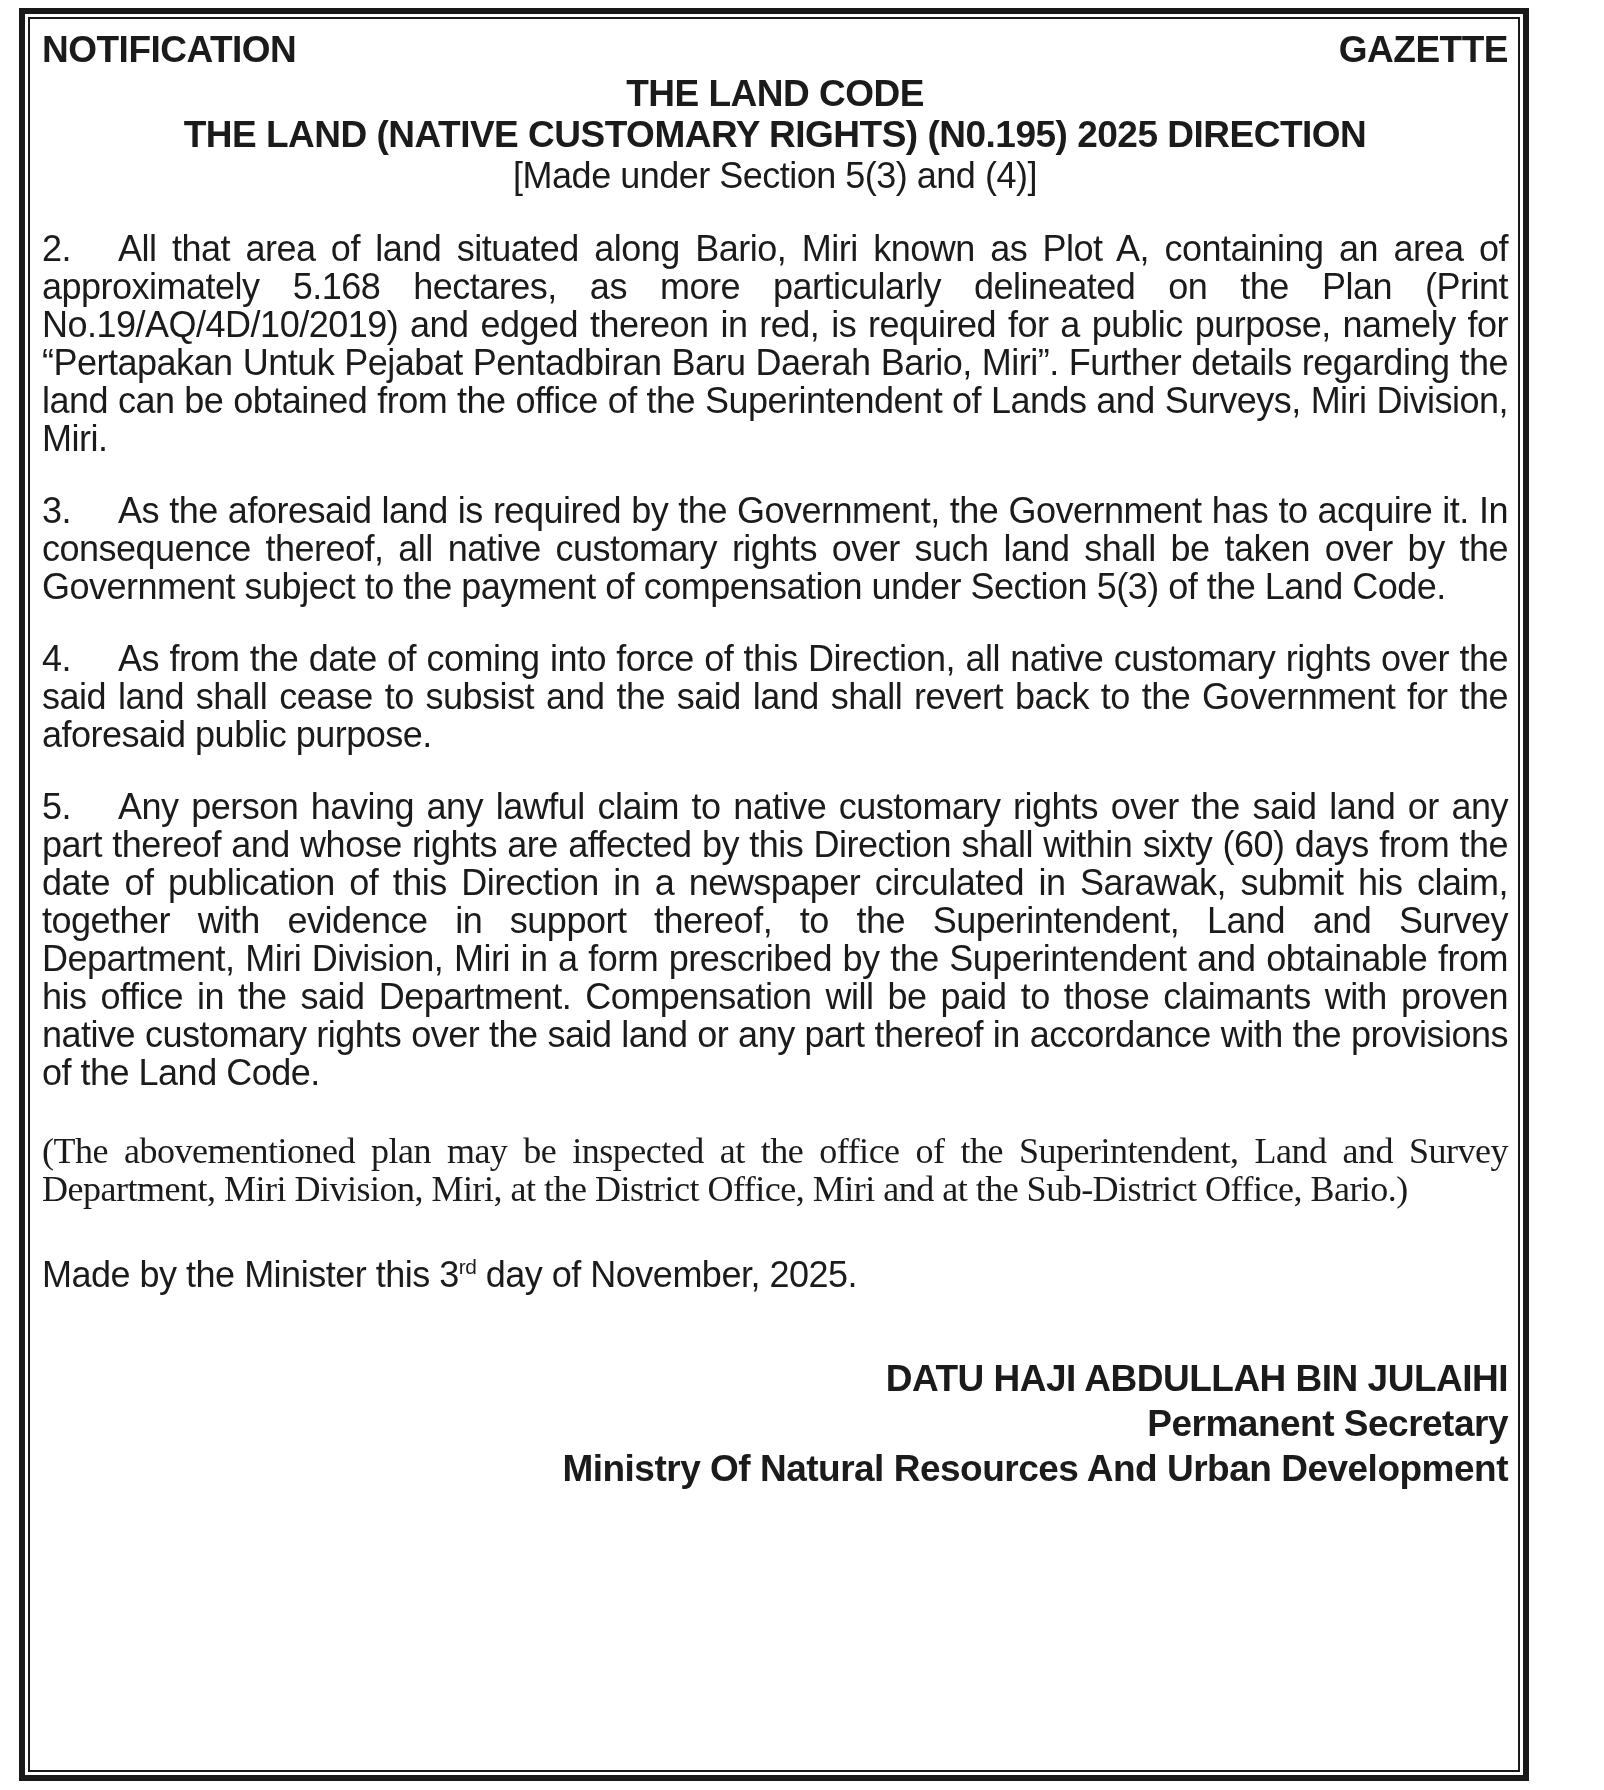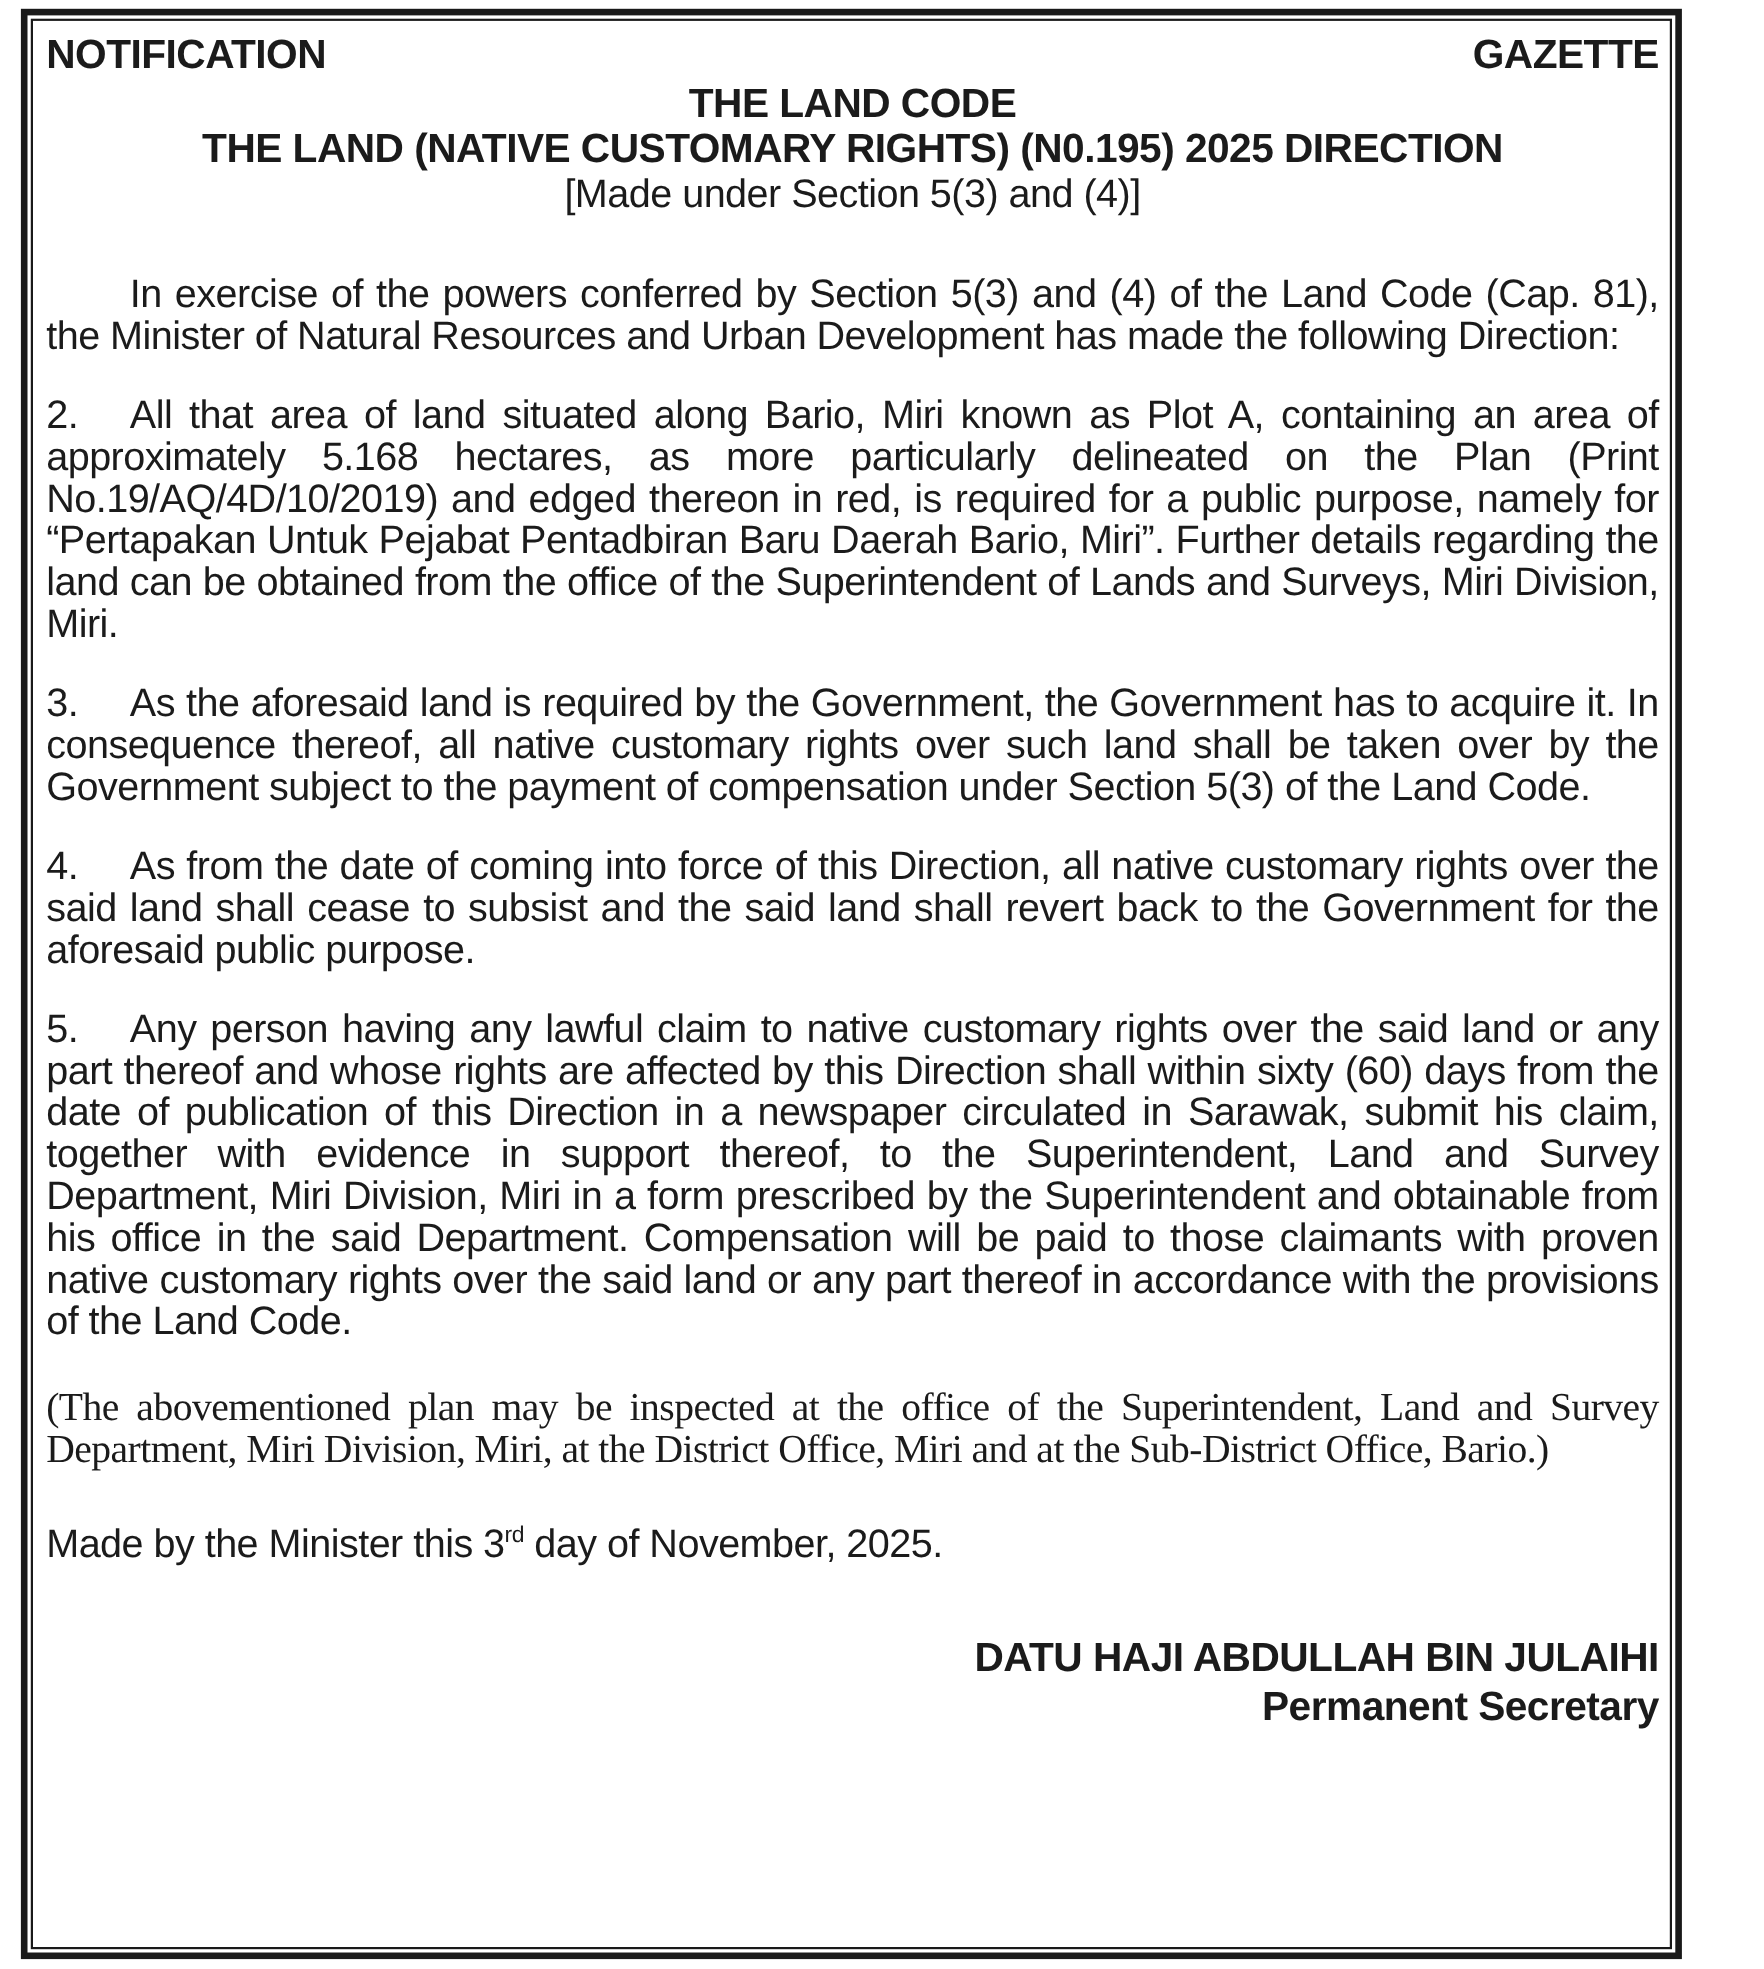--- a/index.html
+++ b/index.html
@@ -101,35 +101,35 @@
 
       <div class="header-row">
         <span>NOTIFICATION</span>
         <span>GAZETTE</span>
       </div>
 
       <div class="title-line">THE LAND CODE</div>
       <div class="title-line">THE LAND (NATIVE CUSTOMARY RIGHTS) (N0.195) 2025 DIRECTION</div>
       <div class="made-under">[Made under Section 5(3) and (4)]</div>
 
-      <p class="body-par intro-par">In exercise of the powers conferred by Section 5(3) and (4) of the Land Code (Cap. 81), the Minister of Natural Resources and Urban Development has made the following Direction:</p>
 
 
       <p class="body-par"><span class="clause-num">2.</span><span>All that area of land situated along Bario, Miri known as Plot A, containing an area of approximately 5.168 hectares, as more particularly delineated on the Plan (Print No.19/AQ/4D/10/2019) and edged thereon in red, is required for a public purpose, namely for “Pertapakan Untuk Pejabat Pentadbiran Baru Daerah Bario, Miri”. Further details regarding the land can be obtained from the office of the Superintendent of Lands and Surveys, Miri Division, Miri.</span></p>
 
       <p class="body-par"><span class="clause-num">3.</span><span>As the aforesaid land is required by the Government, the Government has to acquire it. In consequence thereof, all native customary rights over such land shall be taken over by the Government subject to the payment of compensation under Section 5(3) of the Land Code.</span></p>
 
       <p class="body-par"><span class="clause-num">4.</span><span>As from the date of coming into force of this Direction, all native customary rights over the said land shall cease to subsist and the said land shall revert back to the Government for the aforesaid public purpose.</span></p>
 
       <p class="body-par"><span class="clause-num">5.</span><span>Any person having any lawful claim to native customary rights over the said land or any part thereof and whose rights are affected by this Direction shall within sixty (60) days from the date of publication of this Direction in a newspaper circulated in Sarawak, submit his claim, together with evidence in support thereof, to the Superintendent, Land and Survey Department, Miri Division, Miri in a form prescribed by the Superintendent and obtainable from his office in the said Department. Compensation will be paid to those claimants with proven native customary rights over the said land or any part thereof in accordance with the provisions of the Land Code.</span></p>
 
       <p class="body-par plan-note">(The abovementioned plan may be inspected at the office of the Superintendent, Land and Survey Department, Miri Division, Miri, at the District Office, Miri and at the Sub-District Office, Bario.)</p>
 
       <p class="made-by"><span>Made by the Minister this 3</span><sup>rd</sup><span> day of November, 2025.</span></p>
 
       <div class="signature-block">
         <div>DATU HAJI ABDULLAH BIN JULAIHI</div>
         <div>Permanent Secretary</div>
+        <div>Ministry Of Natural Resources And Urban Development</div>
       </div>
 
     </div>
   </div>
 </div>
 
 </body></html>

